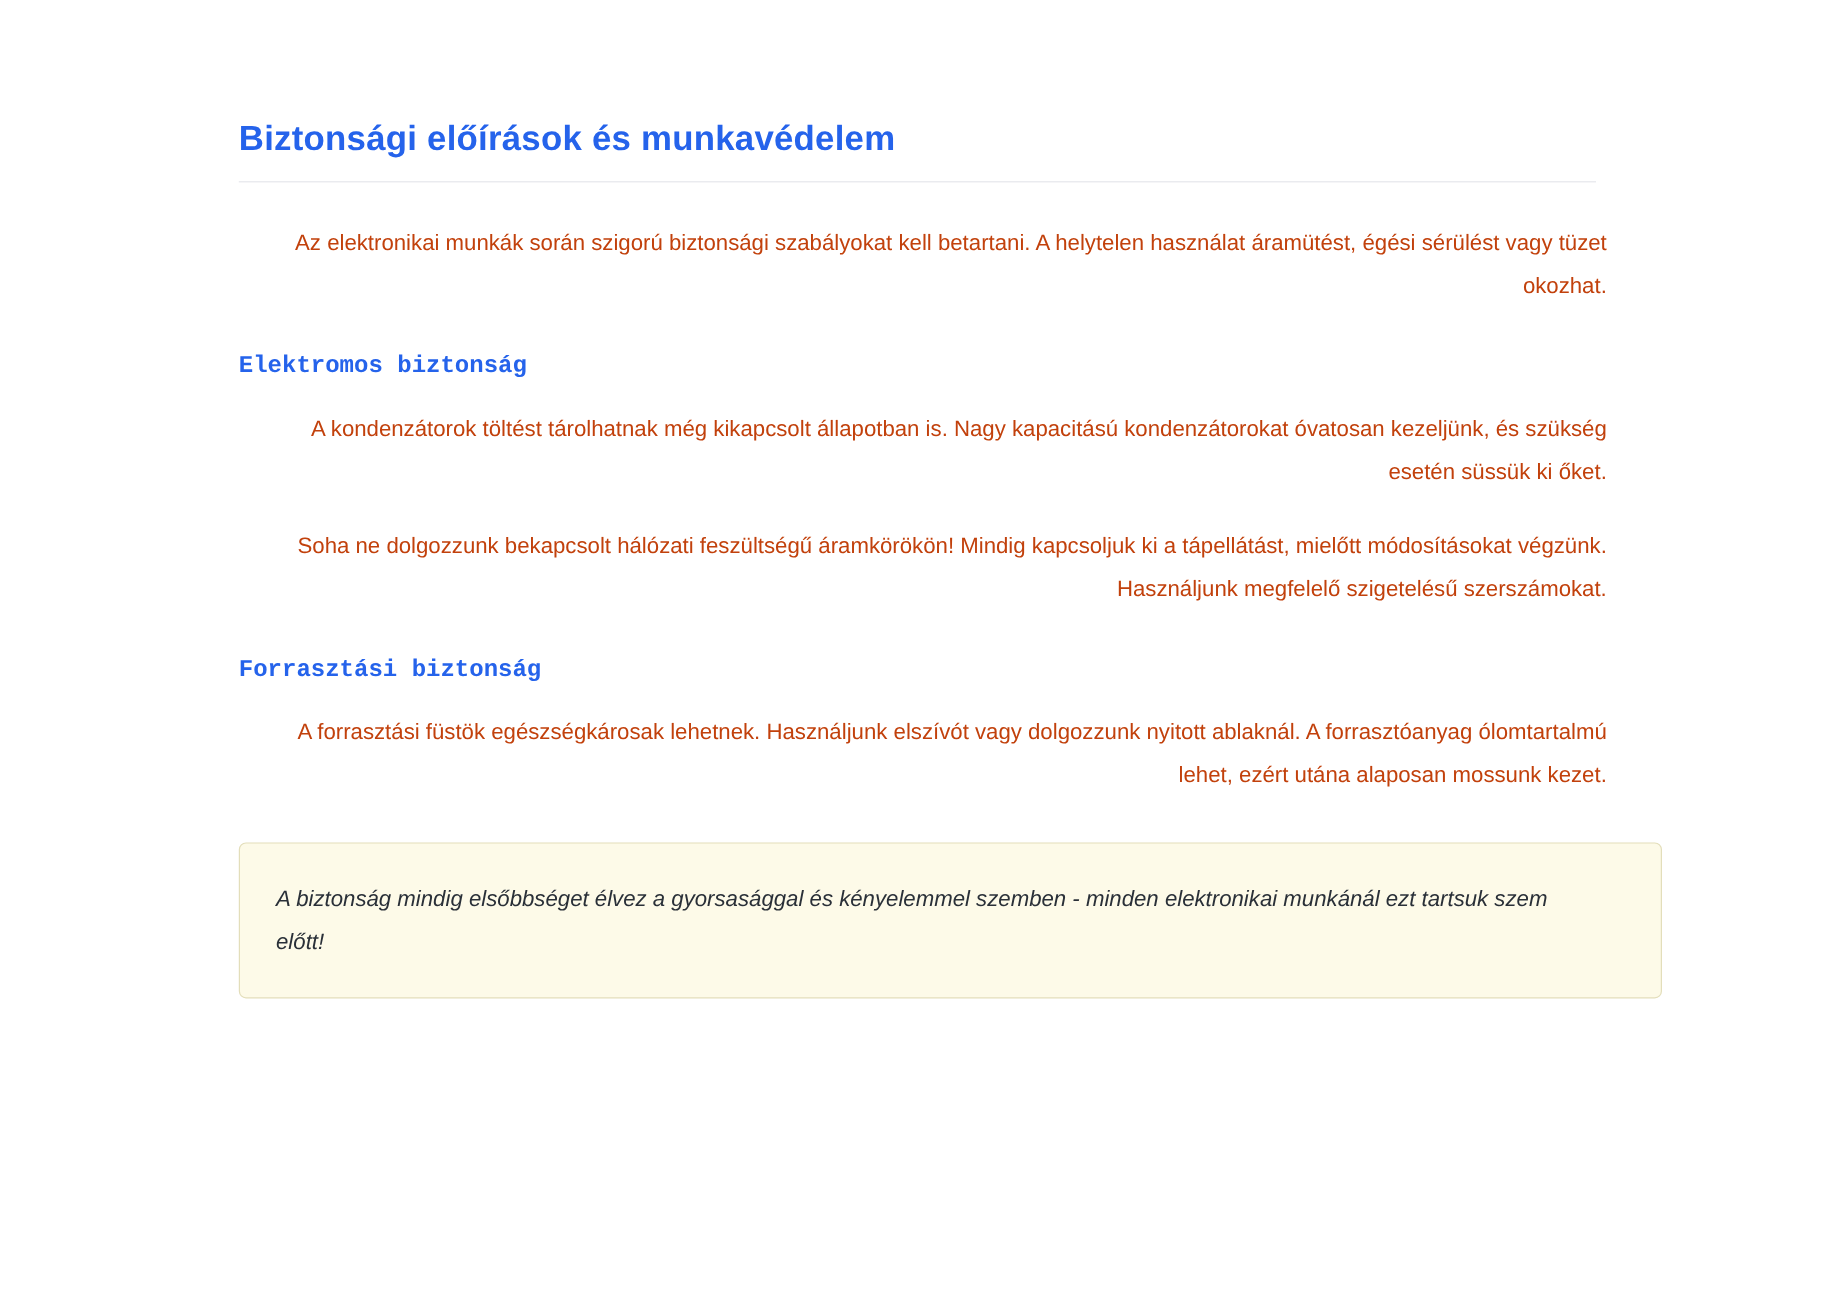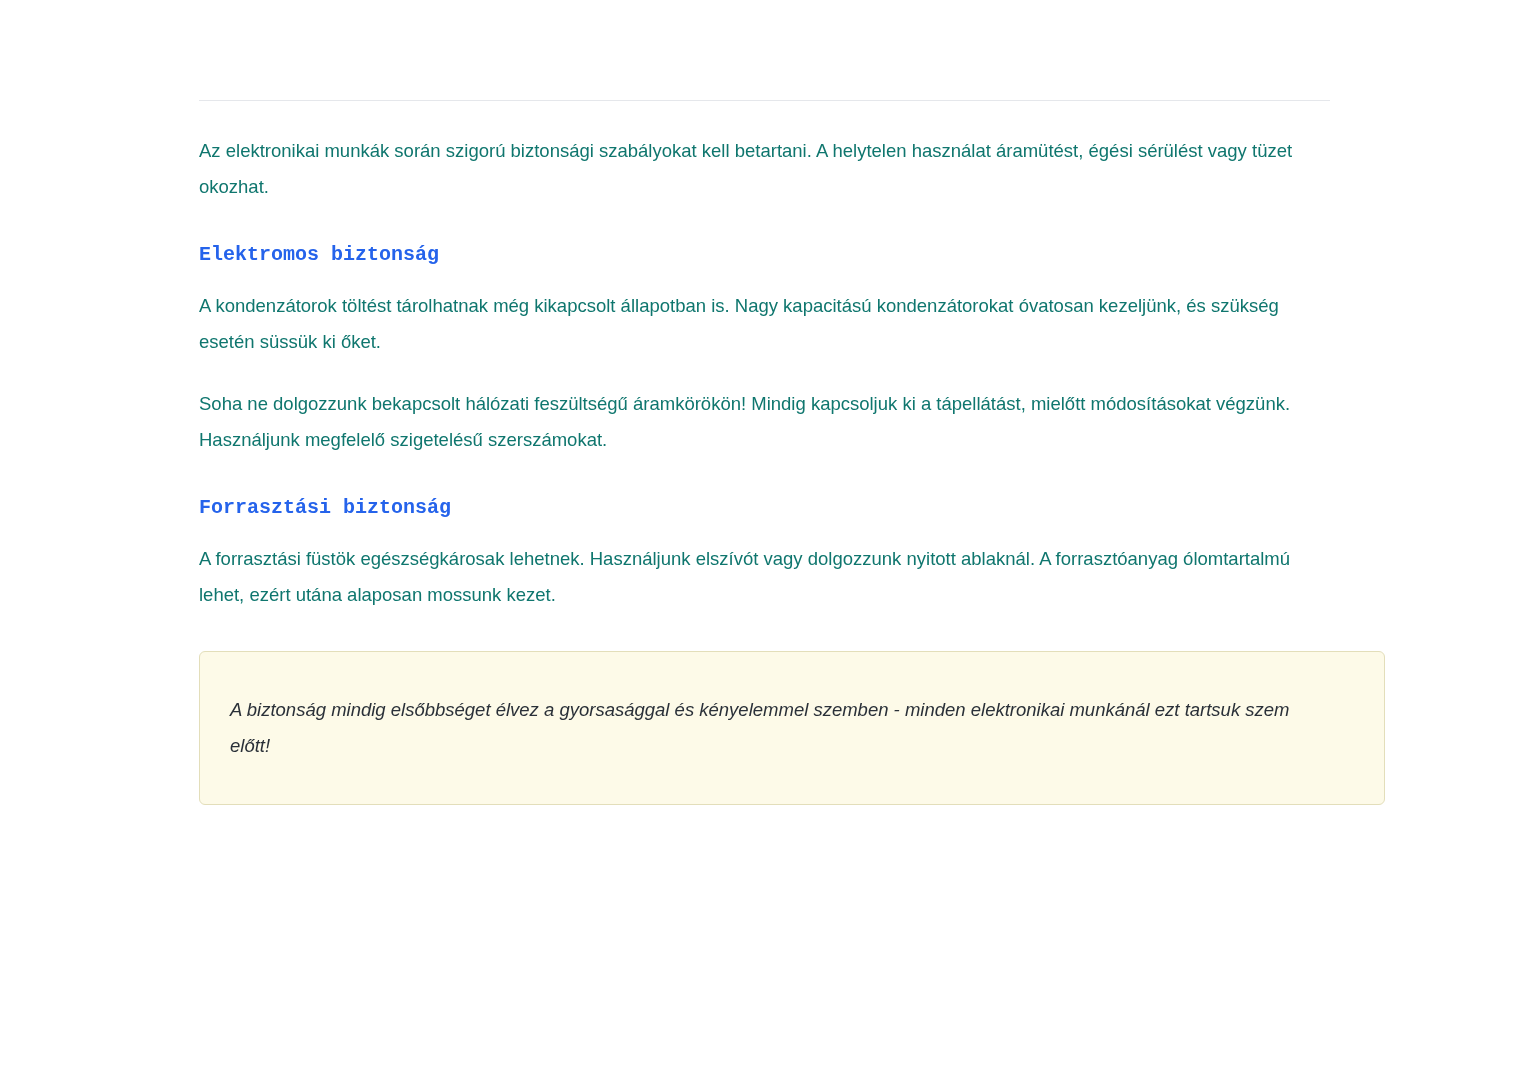--- a/index.html
+++ b/index.html
@@ -39,57 +39,59 @@
   hr.title-rule {
     border: none;
     border-top: 1px solid #e5e7eb;
     width: 1131px;
     margin: 0 0 32px 0;
   }
 
   p.body-para {
     font-size: 18.5px;
     line-height: 36px;
-    color: #0f766e;
+    color: #c2410c;
     margin-bottom: 26px;
     max-width: 1140px;
+    text-align: right;
   }
 
   h2.section-heading {
     font-size: 20px;
     font-weight: 700;
     color: #2563eb;
     margin-top: 38px;
     margin-bottom: 22px;
     font-family: Liberation Mono, monospace;
   }
 
   .callout {
     margin-top: 38px;
     width: 1186px;
     background: #fdfae8;
     border: 1px solid #e3deba;
     border-radius: 6px;
-    padding: 40px 30px;
+    padding: 28px 30px;
   }
 
   .callout p {
     font-size: 18.5px;
     font-style: italic;
     line-height: 36px;
     color: #2a3038;
     max-width: 1060px;
   }
 </style>
 </head>
 <body>
 
 <div class="page">
   <div class="content">
 
+    <h1 class="doc-title">Biztonsági előírások és munkavédelem</h1>
 
     <hr class="title-rule">
 
     <p class="body-para">Az elektronikai munkák során szigorú biztonsági szabályokat kell betartani. A helytelen használat áramütést, égési sérülést vagy tüzet okozhat.</p>
 
     <h2 class="section-heading">Elektromos biztonság</h2>
 
     <p class="body-para">A kondenzátorok töltést tárolhatnak még kikapcsolt állapotban is. Nagy kapacitású kondenzátorokat óvatosan kezeljünk, és szükség esetén süssük ki őket.</p>
 
     <p class="body-para">Soha ne dolgozzunk bekapcsolt hálózati feszültségű áramkörökön! Mindig kapcsoljuk ki a tápellátást, mielőtt módosításokat végzünk. Használjunk megfelelő szigetelésű szerszámokat.</p>

